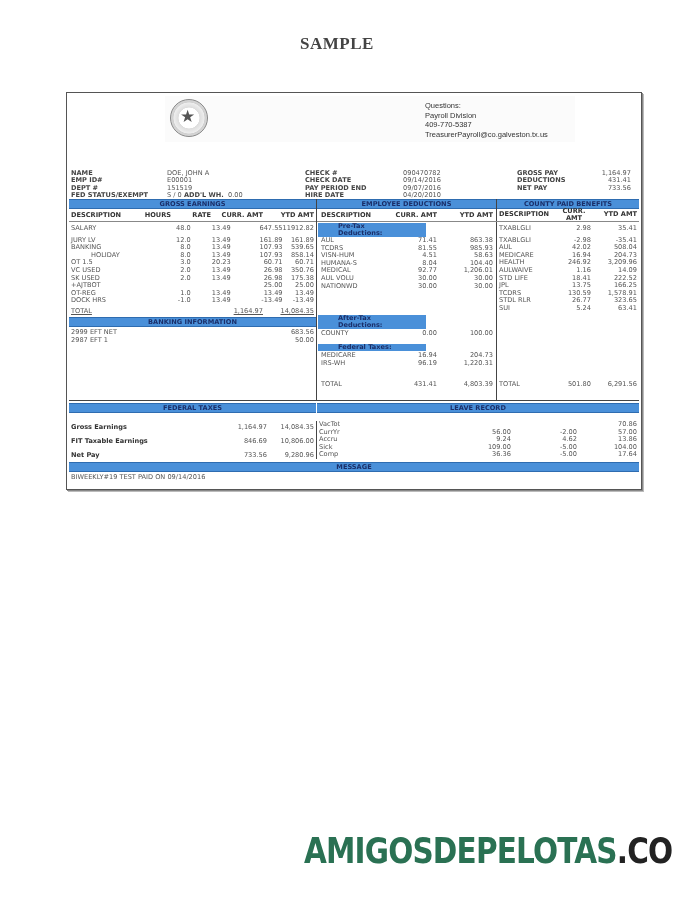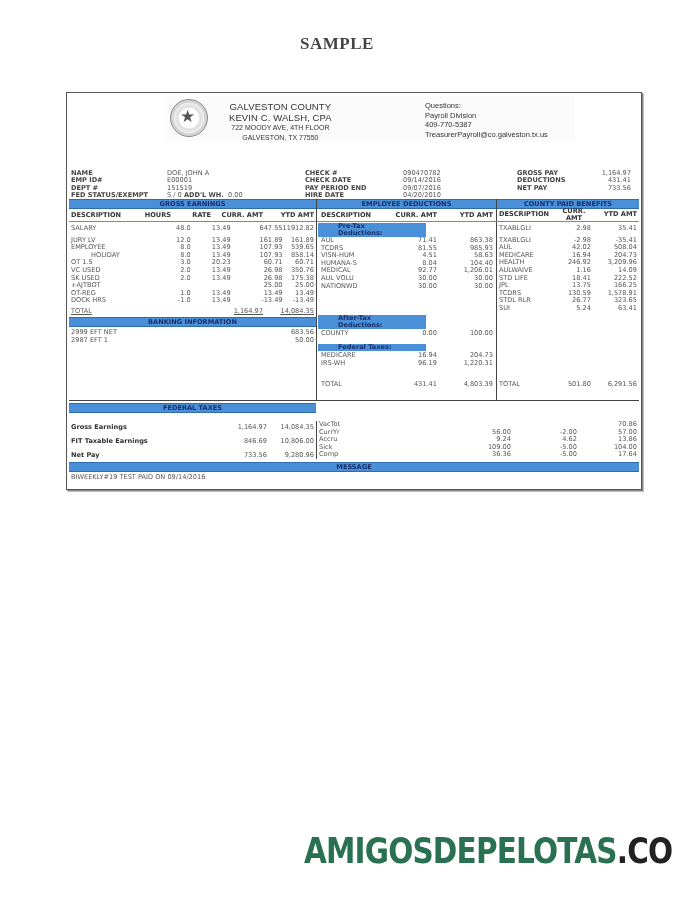--- a/index.html
+++ b/index.html
@@ -31,26 +31,20 @@
 </head>
 <body>
 
 <div class="sample-title">SAMPLE</div>
 
 <div class="stub">
   <div class="hdr-box"></div>
   <div class="seal">
       <span class="star">★</span>
     </div>
-  <div class="org">
-    <div class="l1">GALVESTON COUNTY</div>
-    <div class="l1">KEVIN C. WALSH, CPA</div>
-    <div class="l3">722 MOODY AVE, 4TH FLOOR</div>
-    <div class="l3">GALVESTON, TX 77550</div>
-  </div>
   <div class="q">
     <div>Questions:</div>
     <div>Payroll Division</div>
     <div>409-770-5387</div>
     <div>TreasurerPayroll@co.galveston.tx.us</div>
   </div>
 
   <div class="abs lbl" style="left:4px;top:77px;line-height:7.4px;">
     <div>NAME</div>
     <div>EMP ID#</div>
@@ -120,21 +114,21 @@
         </tr>
         <tr style="height: 4px;"></tr>
         <tr>
           <td style="width: 70px;">JURY LV</td>
           <td class="r" style="width: 30px;">12.0</td>
           <td class="r" style="width: 40px;">13.49</td>
           <td class="r" style="width: 52px;">161.89</td>
           <td class="r">161.89</td>
         </tr>
         <tr>
-          <td style="width: 70px;">EMPLOYEE</td>
+          <td style="width: 70px;">BANKING</td>
           <td class="r" style="width: 30px;">8.0</td>
           <td class="r" style="width: 40px;">13.49</td>
           <td class="r" style="width: 52px;">107.93</td>
           <td class="r">539.65</td>
         </tr>
         <tr>
           <td style="width: 70px; padding-left: 20px;">HOLIDAY</td>
           <td class="r" style="width: 30px;">8.0</td>
           <td class="r" style="width: 40px;">13.49</td>
           <td class="r" style="width: 52px;">107.93</td>
@@ -377,20 +371,21 @@
     <tbody>
         <tr>
       <td style="width:58px;">TOTAL</td>
       <td class="r" style="width:34px;">501.80</td>
       <td class="r">6,291.56</td>
     </tr>
   </tbody>
     </table>
 
   <div class="bar" style="left:2px;top:310px;width:247px;">FEDERAL TAXES</div>
+  <div class="bar" style="left:250px;top:310px;width:322px;">LEAVE RECORD</div>
   <div class="vline" style="left:249px;top:328px;height:38px;"></div>
   <table class="abs" style="left:4px;top:328px;width:243px;">
       <tbody id="ft-body">
         <tr style="height: 14px;">
           <td style="width: 150px; font-weight: bold; color: rgb(51, 51, 51);">Gross Earnings</td>
           <td class="r" style="width: 46px;">1,164.97</td>
           <td class="r">14,084.35</td>
         </tr>
         <tr style="height: 14px;">
           <td style="width: 150px; font-weight: bold; color: rgb(51, 51, 51);">FIT Taxable Earnings</td>

